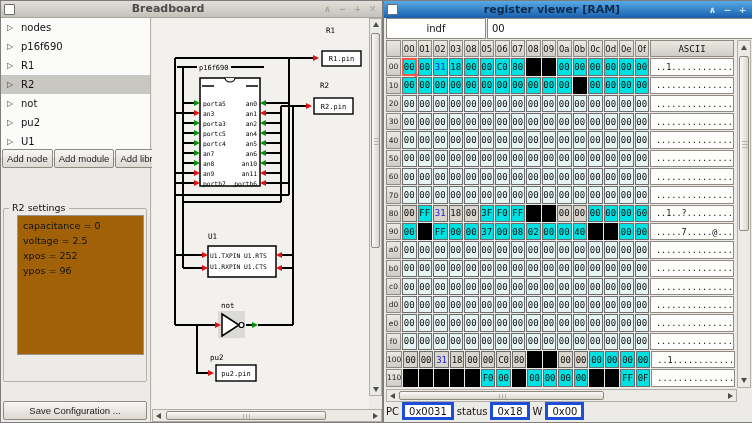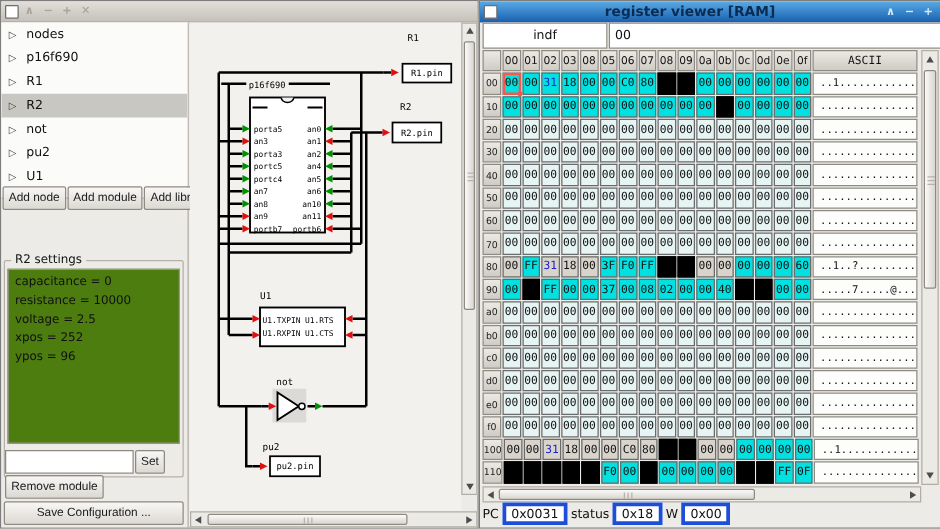--- a/index.html
+++ b/index.html
@@ -27,21 +27,21 @@
 #bb-left{position:absolute;left:0;top:17px;width:150px;bottom:0;background:#edebe7;border-right:1px solid #b3afa7}
 #bb-tree{position:absolute;left:0;top:0;width:149px;height:141px;background:#fbfbfa;border-bottom:1px solid #c4c0b8;overflow:hidden}
 .tree-item{height:19px;display:flex;align-items:center;gap:6px;padding-left:6px;font-size:10px}
 .tree-item.selected{background:#c9c7c2}
 .expander{font-size:8px;color:#444;width:8px}
 .btn-row{position:absolute;left:1px;display:flex;gap:1px}
 .gtk-btn{display:inline-flex;align-items:center;justify-content:center;background:linear-gradient(#f8f7f5,#dcd9d3);border:1px solid #8f8a81;border-radius:2px;font-size:9.5px;color:#1a1a1a;padding:0 4px;height:19px;white-space:nowrap}
 #btns1{top:131px}#btns2{top:163px}
 .frame{position:absolute;left:2px;right:3px;top:190px;bottom:40px;border:1px solid #b5b1a9;border-radius:2px}
 .frame-label{position:absolute;top:-7px;left:5px;background:#edebe7;padding:0 3px;font-size:9.5px}
-#settings-list{position:absolute;left:2px;right:2px;top:6px;height:140px;background:#4d7c0f;border:1px solid #9a958c;overflow:hidden}
+#settings-list{position:absolute;left:13px;right:2px;top:6px;height:140px;background:#a16207;border:1px solid #9a958c;overflow:hidden}
 .attr-line{padding:4px 0 0 5px;font-size:9.5px;height:15px;line-height:11px}
 #entry-row{position:absolute;left:0;right:20px;top:151px;height:19px}
 #set-entry{width:103px;height:19px;border:1px solid #8f8a81;background:#fff;font-size:10px;padding:0 3px;font-family:"DejaVu Sans",sans-serif}
 #set-btn{position:absolute;left:104px;top:0;width:24px}
 #remove-btn{position:absolute;left:0;top:171px}
 #save-btn{position:absolute;left:2px;bottom:2px;width:144px;height:19px}
 
 #bb-canvas{position:absolute;left:151px;top:17px;width:217px;height:391px;background:#f2f1ee;overflow:hidden}
 .pin-label{font:6.3px "DejaVu Sans Mono",monospace;fill:#000}
 .box-label{font:7px "DejaVu Sans Mono",monospace;fill:#000}
@@ -77,20 +77,21 @@
 .rv-ascii.hdr{justify-content:center;padding-left:0;background:linear-gradient(#ece9e3,#cfccc5);font-size:9px}
 #rv-status{position:absolute;left:0;right:0;bottom:0;height:22px;display:flex;align-items:center;gap:3px;padding:0 2px;font-size:10px}
 .status-box{background:#fff;border:3px solid #1d4ed8;height:18px;display:flex;align-items:center;padding:0 4px;font-size:10px}
 </style>
 </head>
 <body>
 
 <div class="window" id="bb-win">
   <div class="titlebar gray">
     <span class="win-icon"></span>
+    <span class="title">Breadboard</span>
     <span class="win-btn g-shade"></span>
     <span class="win-btn g-min"></span>
     <span class="win-btn g-max"></span>
     <span class="win-btn g-close"></span>
   </div>
 
   <div id="bb-left">
     <div id="bb-tree">
         <div class="tree-item">
           <span class="expander">▷</span>
@@ -123,30 +124,24 @@
       </div>
     <div class="btn-row" id="btns1">
       <button class="gtk-btn">Add node</button>
       <button class="gtk-btn">Add module</button>
       <button class="gtk-btn">Add library</button>
     </div>
     <div class="frame">
       <span class="frame-label">R2 settings</span>
       <div id="settings-list">
           <div class="attr-line">capacitance = 0</div>
-          <div class="attr-line">resistance = 10000</div>
           <div class="attr-line">voltage = 2.5</div>
           <div class="attr-line">xpos = 252</div>
           <div class="attr-line">ypos = 96</div>
         </div>
-      <div id="entry-row">
-        <input id="set-entry" value="" style="">
-        <button class="gtk-btn" id="set-btn">Set</button>
-      </div>
-      <button class="gtk-btn" id="remove-btn">Remove module</button>
     </div>
     <button class="gtk-btn" id="save-btn">Save Configuration ...</button>
   </div>
 
   <div id="bb-canvas">
     <svg id="bb-svg" width="217" height="391">
       <g stroke="#000" stroke-width="2" fill="none">
         <polyline points="23,40 155,40"></polyline>
         <polyline points="23,40 23,307"></polyline>
         <polyline points="23,307 57,307"></polyline>

